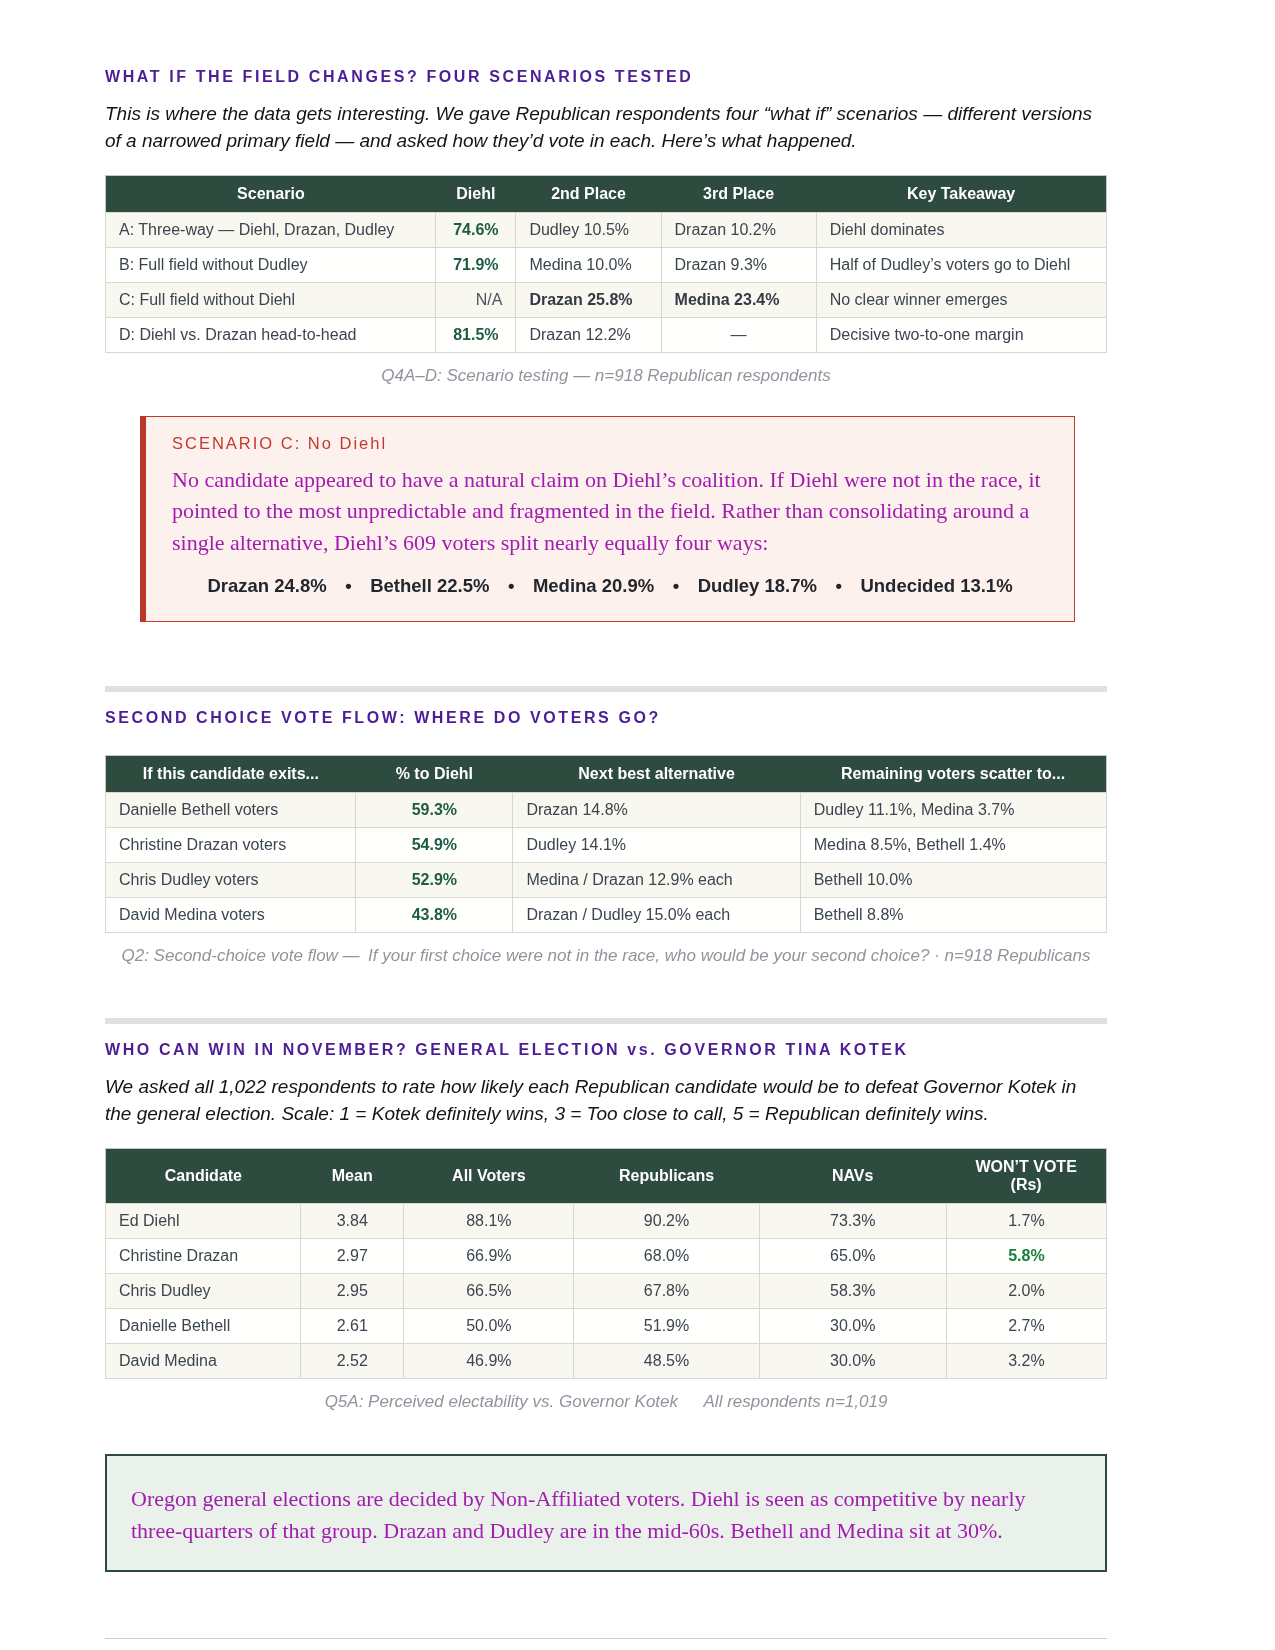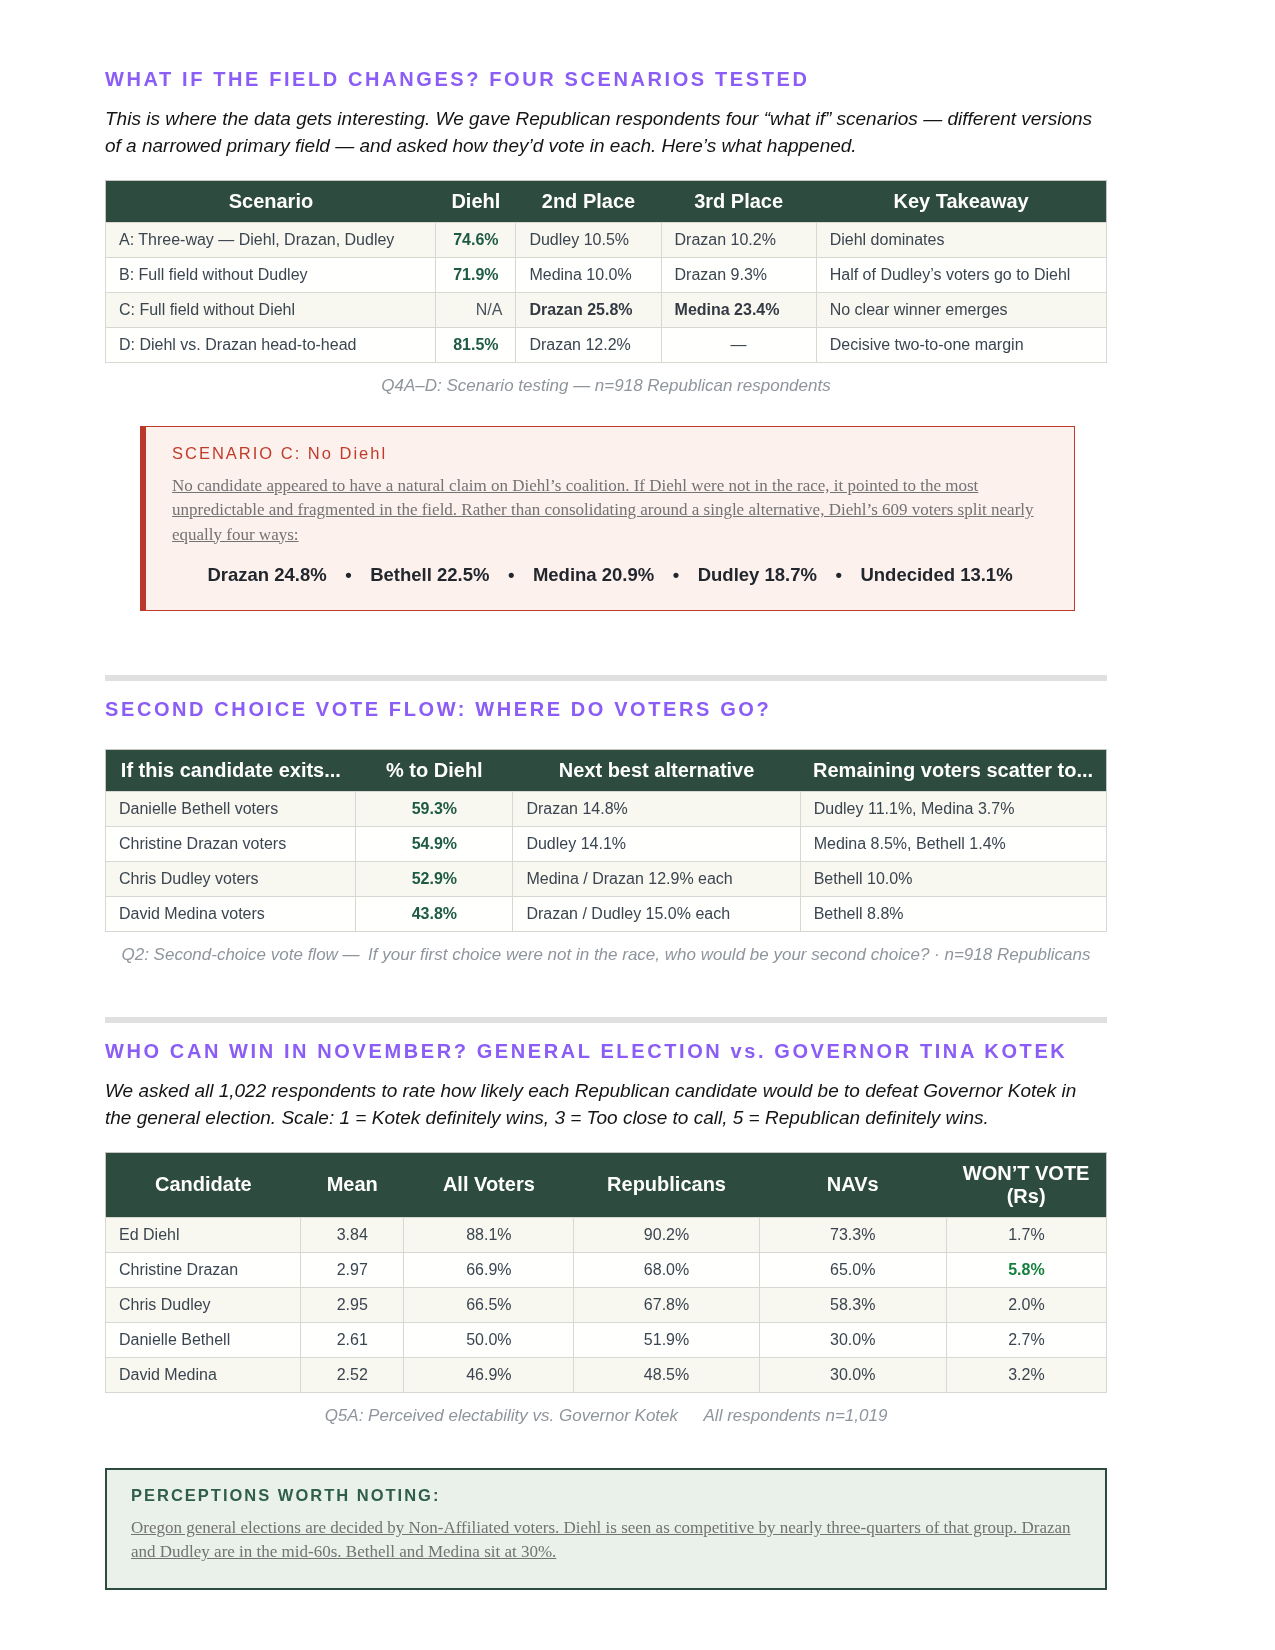--- a/index.html
+++ b/index.html
@@ -11,24 +11,24 @@
   }
   .page {
     width: 1275px;
     min-height: 1650px;
     padding: 68px 168px 40px 105px;
   }
   .content { width: 1002px; }
 
   
   .section-heading {
-    font-size: 20px;
+    font-size: 16px;
     font-weight: bold;
     letter-spacing: 2.6px;
-    color: #8b5cf6;
+    color: #4c1d95;
     margin: 0 0 0 0;
   }
   .intro {
     font-style: italic;
     font-size: 19px;
     line-height: 1.42;
     color: #141414;
     margin: 15px 0 0 0;
   }
 
@@ -38,21 +38,21 @@
     border-collapse: collapse;
     margin-top: 20px;
     font-size: 16px;
     color: #3b4550;
     border: 1px solid #c6c6c0;
   }
   table.tbl th {
     background: #2d4b3e;
     color: #ffffff;
     font-weight: bold;
-    font-size: 20px;
+    font-size: 16px;
     padding: 9px 12px;
     text-align: center;
     border: none;
   }
   table.tbl td {
     padding: 7px 13px;
     border: 1px solid #d8d8d2;
     height: 35px;
   }
   table.tbl tbody tr:nth-child(odd)  { background: #f8f7f0; }
@@ -81,25 +81,24 @@
     padding: 17px 26px 24px 26px;
   }
   .callout-red-title {
     color: #c13b2a;
     font-weight: normal;
     font-size: 16.5px;
     letter-spacing: 2px;
   }
   .callout-serif-body {
     font-family: "Liberation Serif", serif;
-    font-size: 17px;
+    font-size: 22px;
     line-height: 1.43;
-    color: #737373;
+    color: #a21caf;
     margin-top: 11px;
-    text-decoration: underline;
   }
   .callout-stats {
     margin-top: 17px;
     text-align: center;
     font-weight: bold;
     font-size: 18.5px;
     color: #22272e;
   }
 
   
@@ -293,21 +292,20 @@
           <td class="c">46.9%</td>
           <td class="c">48.5%</td>
           <td class="c">30.0%</td>
           <td class="c">3.2%</td>
         </tr>
       </tbody>
     </table>
     <div class="tbl-caption" style="">Q5A: Perceived electability vs. Governor Kotek  All respondents n=1,019</div>
 
     <div class="callout-green">
-      <div class="callout-green-title">PERCEPTIONS WORTH NOTING:</div>
       <div class="callout-serif-body">Oregon general elections are decided by Non-Affiliated voters. Diehl is seen as competitive by nearly three-quarters of that group. Drazan and Dudley are in the mid-60s. Bethell and Medina sit at 30%.</div>
     </div>
 
     <div class="footer">
       <span>Predict Oregon  ·  Independent Polling and Analysis  ·  results@predictoregon.com  ·  PredictOregon.com  ·  March 2026</span>
     </div>
 
   </div>
 </div>
 

